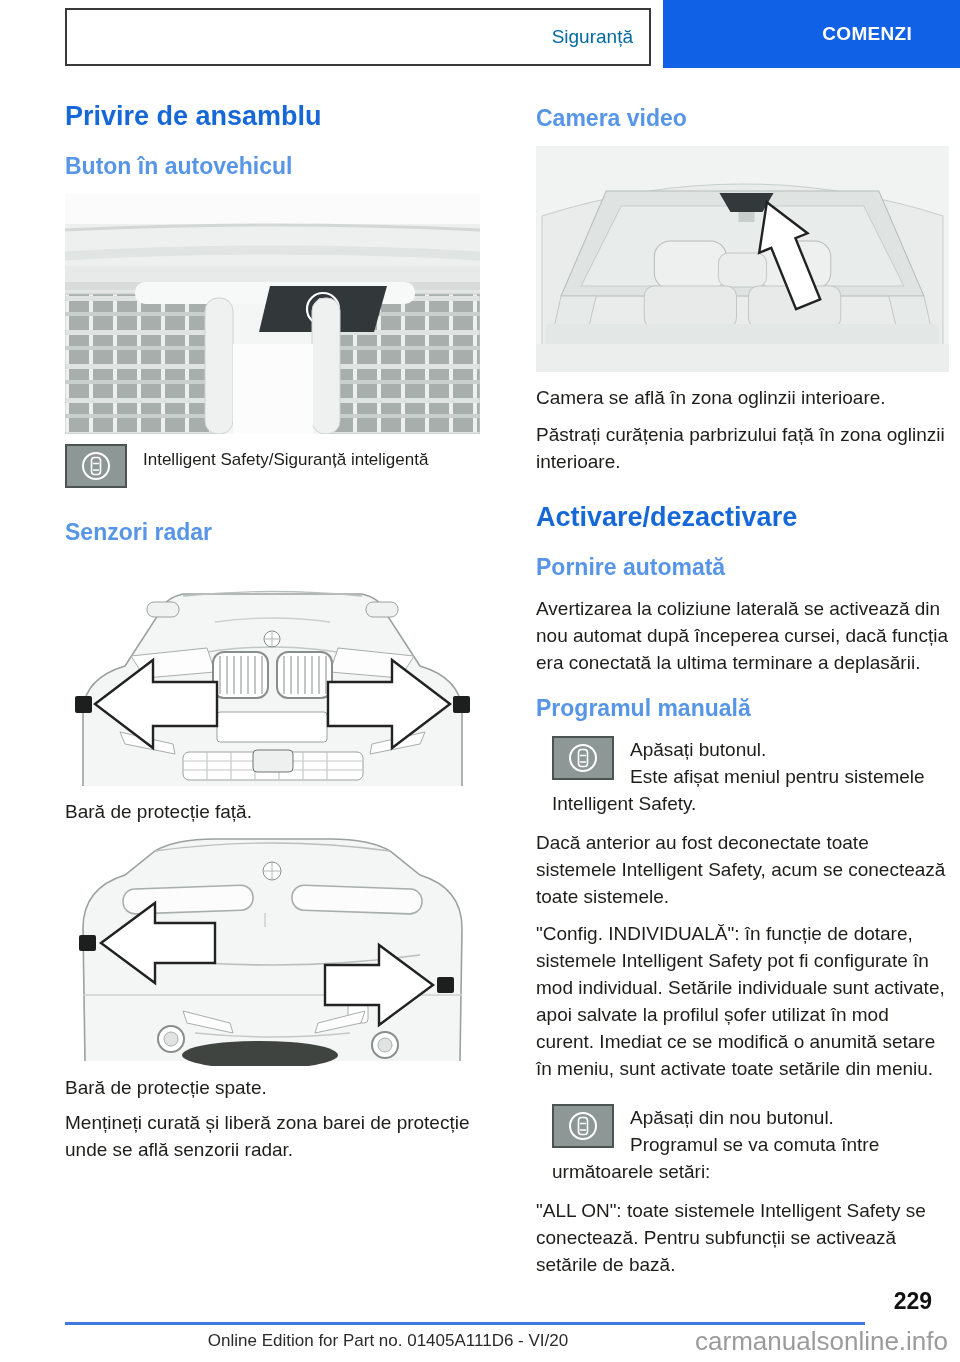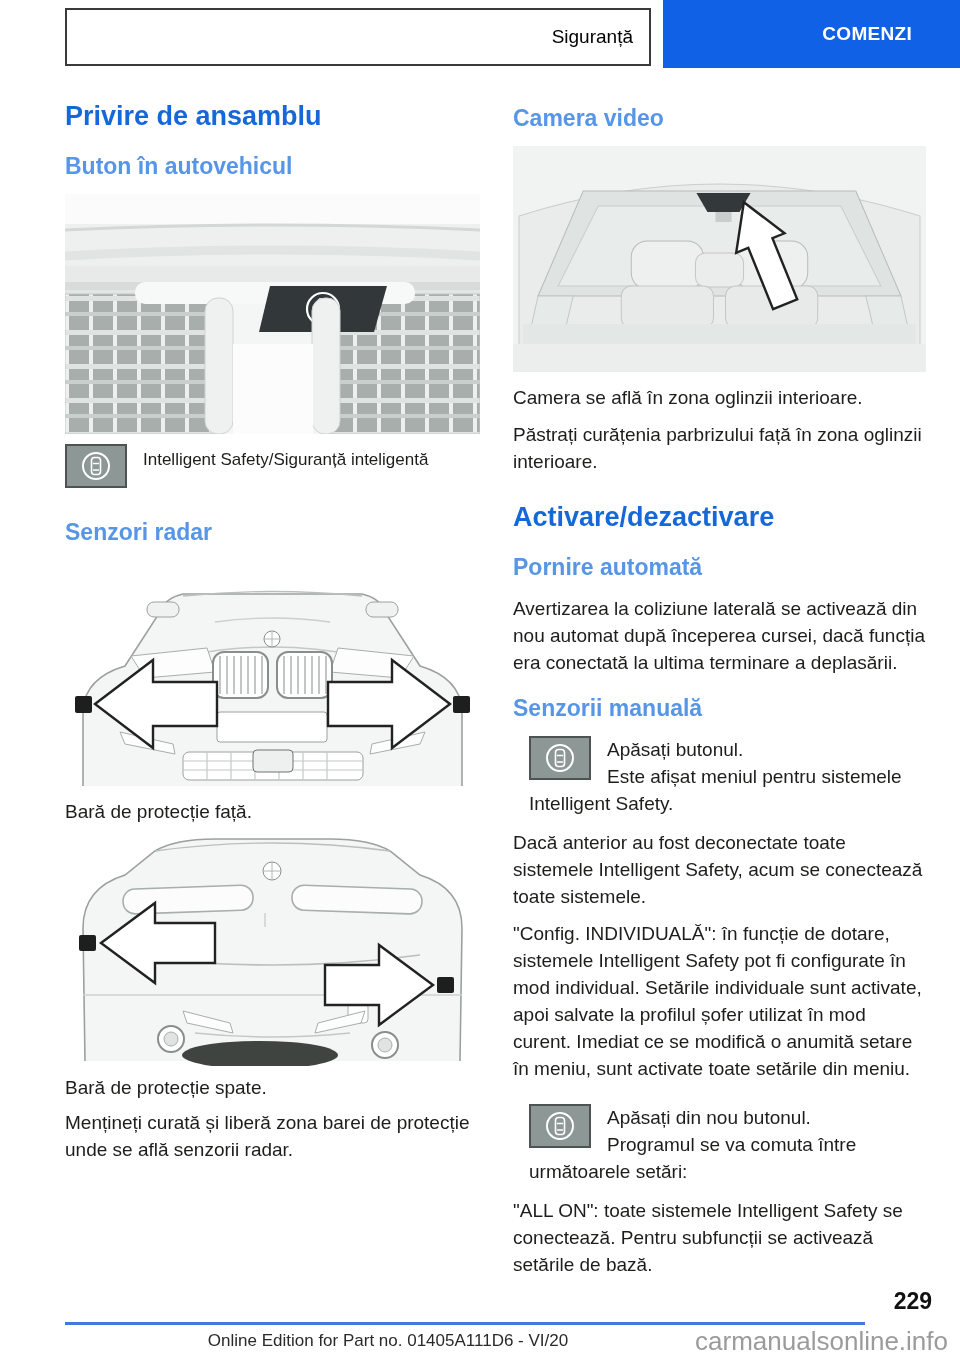--- a/index.html
+++ b/index.html
@@ -13,31 +13,31 @@
   html,body{margin:0;padding:0;background:#ffffff;}
   .page{
     position:relative;width:960px;height:1362px;background:#fff;overflow:hidden;
     font-family:"Liberation Sans","DejaVu Sans",sans-serif;color:var(--body_text);
   }
   
   .hdr-box{
     position:absolute;left:65px;top:8px;width:586px;height:58px;
     border:2px solid #3a3a3a;box-sizing:border-box;
     display:flex;align-items:center;justify-content:flex-end;padding-right:16px;
-    font-size:19px;color:#000000;
+    font-size:19px;color:#0369a1;
   }
   .hdr-chapter{
     position:absolute;right:0;top:0;width:297px;height:68px;background:var(--chapter_bg);
     display:flex;align-items:center;justify-content:flex-end;padding-right:48px;box-sizing:border-box;
     color:#fff;font-weight:bold;font-size:19px;letter-spacing:.3px;
   }
   
   .col{position:absolute;top:96px;}
   .col-left{left:65px;width:415px;}
-  .col-right{left:513px;width:413px;}
+  .col-right{left:536px;width:413px;}
   h1{font-size:27px;line-height:32px;margin:4px 0 20px 0;color:var(--accent_dark_blue);font-weight:bold;}
   h2{font-size:23px;line-height:28px;margin:0 0 14px 0;color:var(--accent_light_blue);font-weight:bold;}
   p{font-size:19px;line-height:27px;margin:0 0 10px 0;}
   .figure{width:100%;overflow:hidden;background:#fff;}
   .figure svg{display:block;width:100%;height:100%;}
   .fig-console{height:240px;margin-bottom:10px;}
   .fig-front{height:232px;margin:4px 0 6px 0;}
   .fig-rear{height:233px;margin:6px 0 8px 0;}
   .fig-cabin{height:226px;margin-bottom:12px;}
   .caption{margin-bottom:8px;}
@@ -219,21 +219,21 @@
     </div>
 
     <p>Camera se află în zona oglinzii interioare.</p>
     <p class="mb26">Păstrați curățenia parbrizului față în zona oglinzii interioare.</p>
 
     <h1>Activare/dezactivare</h1>
 
     <h2>Pornire automată</h2>
     <p class="mb18">Avertizarea la coliziune laterală se activează din nou automat după începerea cursei, dacă funcția era conectată la ultima terminare a deplasării.</p>
 
-    <h2>Senzorii manuală</h2>
+    <h2>Programul manuală</h2>
 
     <div class="step">
       <span class="btn-icon">
         <svg viewBox="0 0 62 44">
           <rect x="1" y="1" width="60" height="42" fill="#8d9795" stroke="#4c5351" stroke-width="2"></rect>
           <circle cx="31" cy="22" r="13" fill="none" stroke="#ffffff" stroke-width="2"></circle>
           <rect x="26.5" y="13.5" width="9" height="17" rx="3" fill="none" stroke="#ffffff" stroke-width="1.6"></rect>
           <path d="M28,19.5 h6 M28,26 h6" stroke="#ffffff" stroke-width="1.3"></path>
         </svg>
       </span>

